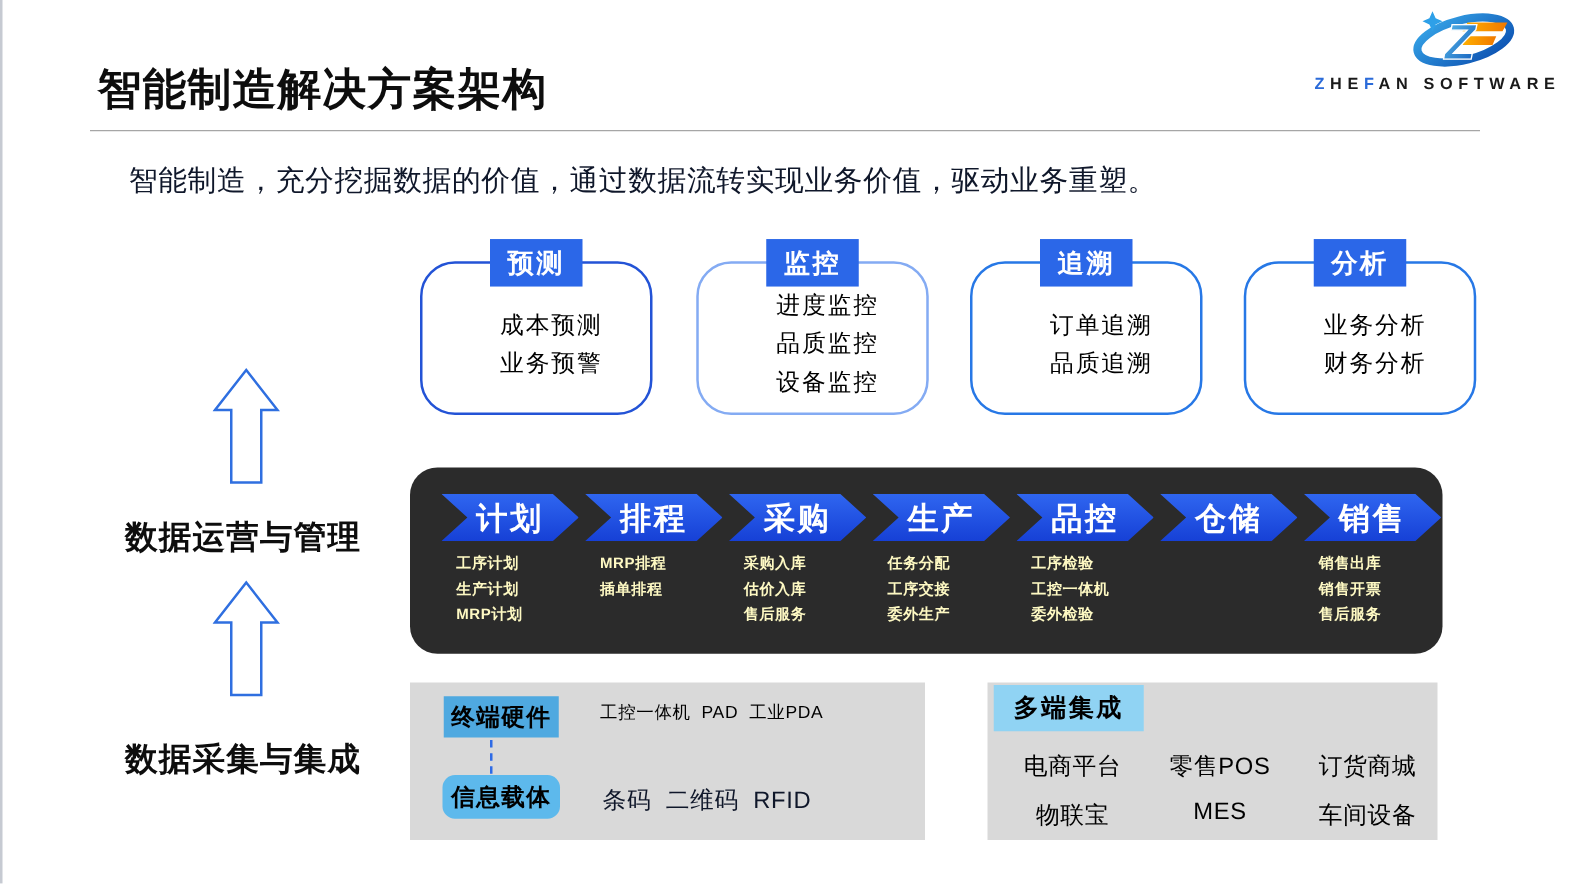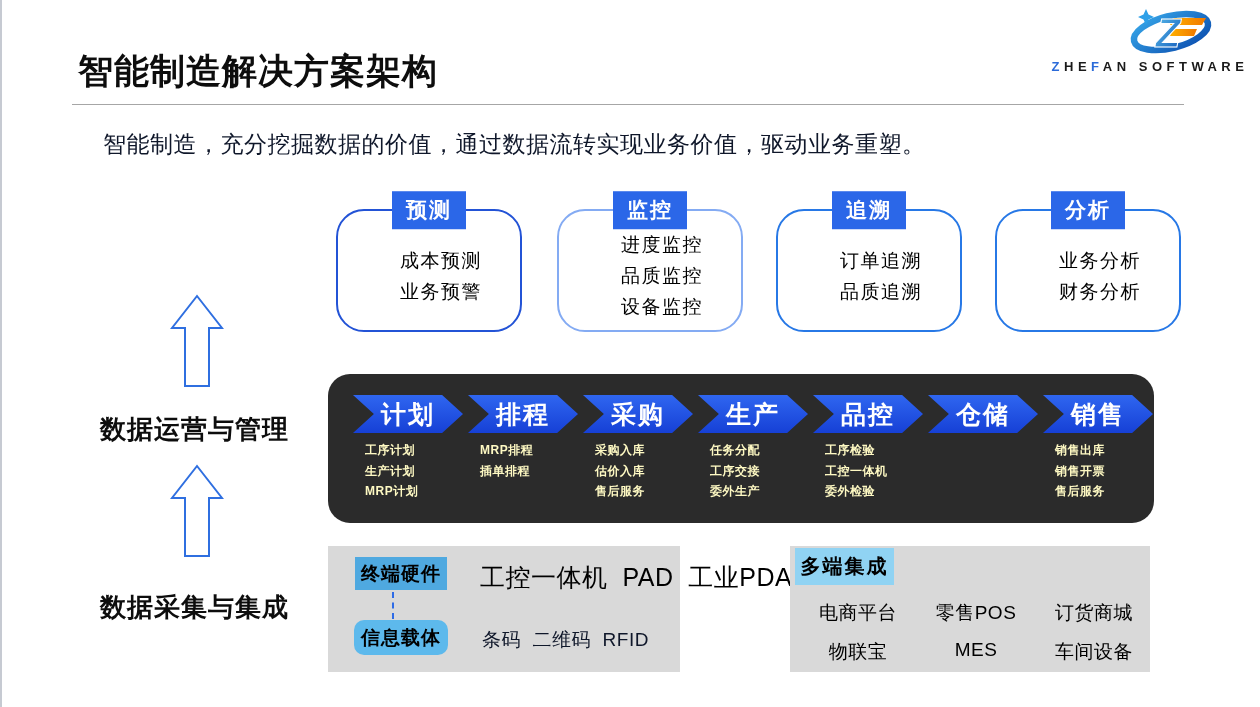--- a/index.html
+++ b/index.html
@@ -41,29 +41,29 @@
   .stage{position:absolute;top:21px;width:110px;}
   .st1{left:25px}.st2{left:140px}.st3{left:255px}.st4{left:370px}.st5{left:485px}.st6{left:600px}.st7{left:715px}
   .chevron{width:110px;height:38px;background:linear-gradient(180deg,#2f66f0,#1640d6);
            clip-path:polygon(0 0,81% 0,100% 50%,81% 100%,0 100%,19% 50%);
            color:#fff;font-size:25px;font-weight:bold;letter-spacing:2px;
            display:flex;align-items:center;justify-content:center;}
   .stage-items{margin-top:7px;padding-left:12px;color:#fef9c3;font-size:12px;line-height:20.5px;letter-spacing:0.5px;font-weight:bold;}
 
   
   .panel{position:absolute;top:546px;height:126px;background:#d9d9d9;}
-  .panel-hw{left:328px;width:352px;}
+  .panel-hw{left:328px;width:412px;}
   .panel-int{left:790px;width:360px;}
   .tag{position:absolute;display:flex;align-items:center;justify-content:center;
        font-weight:bold;color:#000;}
   .tag-hw{left:27px;top:11px;width:92px;height:33px;background:#4fa9e0;font-size:19px;letter-spacing:1px;}
   .tag-carrier{left:26px;top:74px;width:94px;height:35px;background:#5db9ec;border-radius:10px;font-size:19px;letter-spacing:1px;}
-  .tag-int{left:5px;top:2px;width:99px;height:37px;background:#90d3f3;font-size:20px;letter-spacing:2px;}
+  .tag-int{left:5px;top:2px;width:120px;height:37px;background:#90d3f3;font-size:20px;letter-spacing:2px;}
   .dash-link{position:absolute;left:64px;top:46px;height:27px;border-left:2px dashed #2e6be6;}
-  .hw-items{position:absolute;left:152px;top:15px;font-size:25px;color:#000;white-space:pre;letter-spacing:0.5px;}
+  .hw-items{position:absolute;left:152px;top:15px;font-size:14px;color:#000;white-space:pre;letter-spacing:0.5px;}
   .carrier-items{position:absolute;left:154px;top:81px;font-size:19px;color:#0f172a;white-space:pre;letter-spacing:0.5px;}
   .int-grid{position:absolute;left:9px;top:54px;width:345px;display:grid;
             grid-template-columns:118px 118px 118px;row-gap:13px;}
   .int-cell{text-align:center;font-size:19px;color:#000;letter-spacing:0.5px;}
 </style>
 </head>
 <body>
 
 <div class="slide">
   <div class="edge-line"></div>

